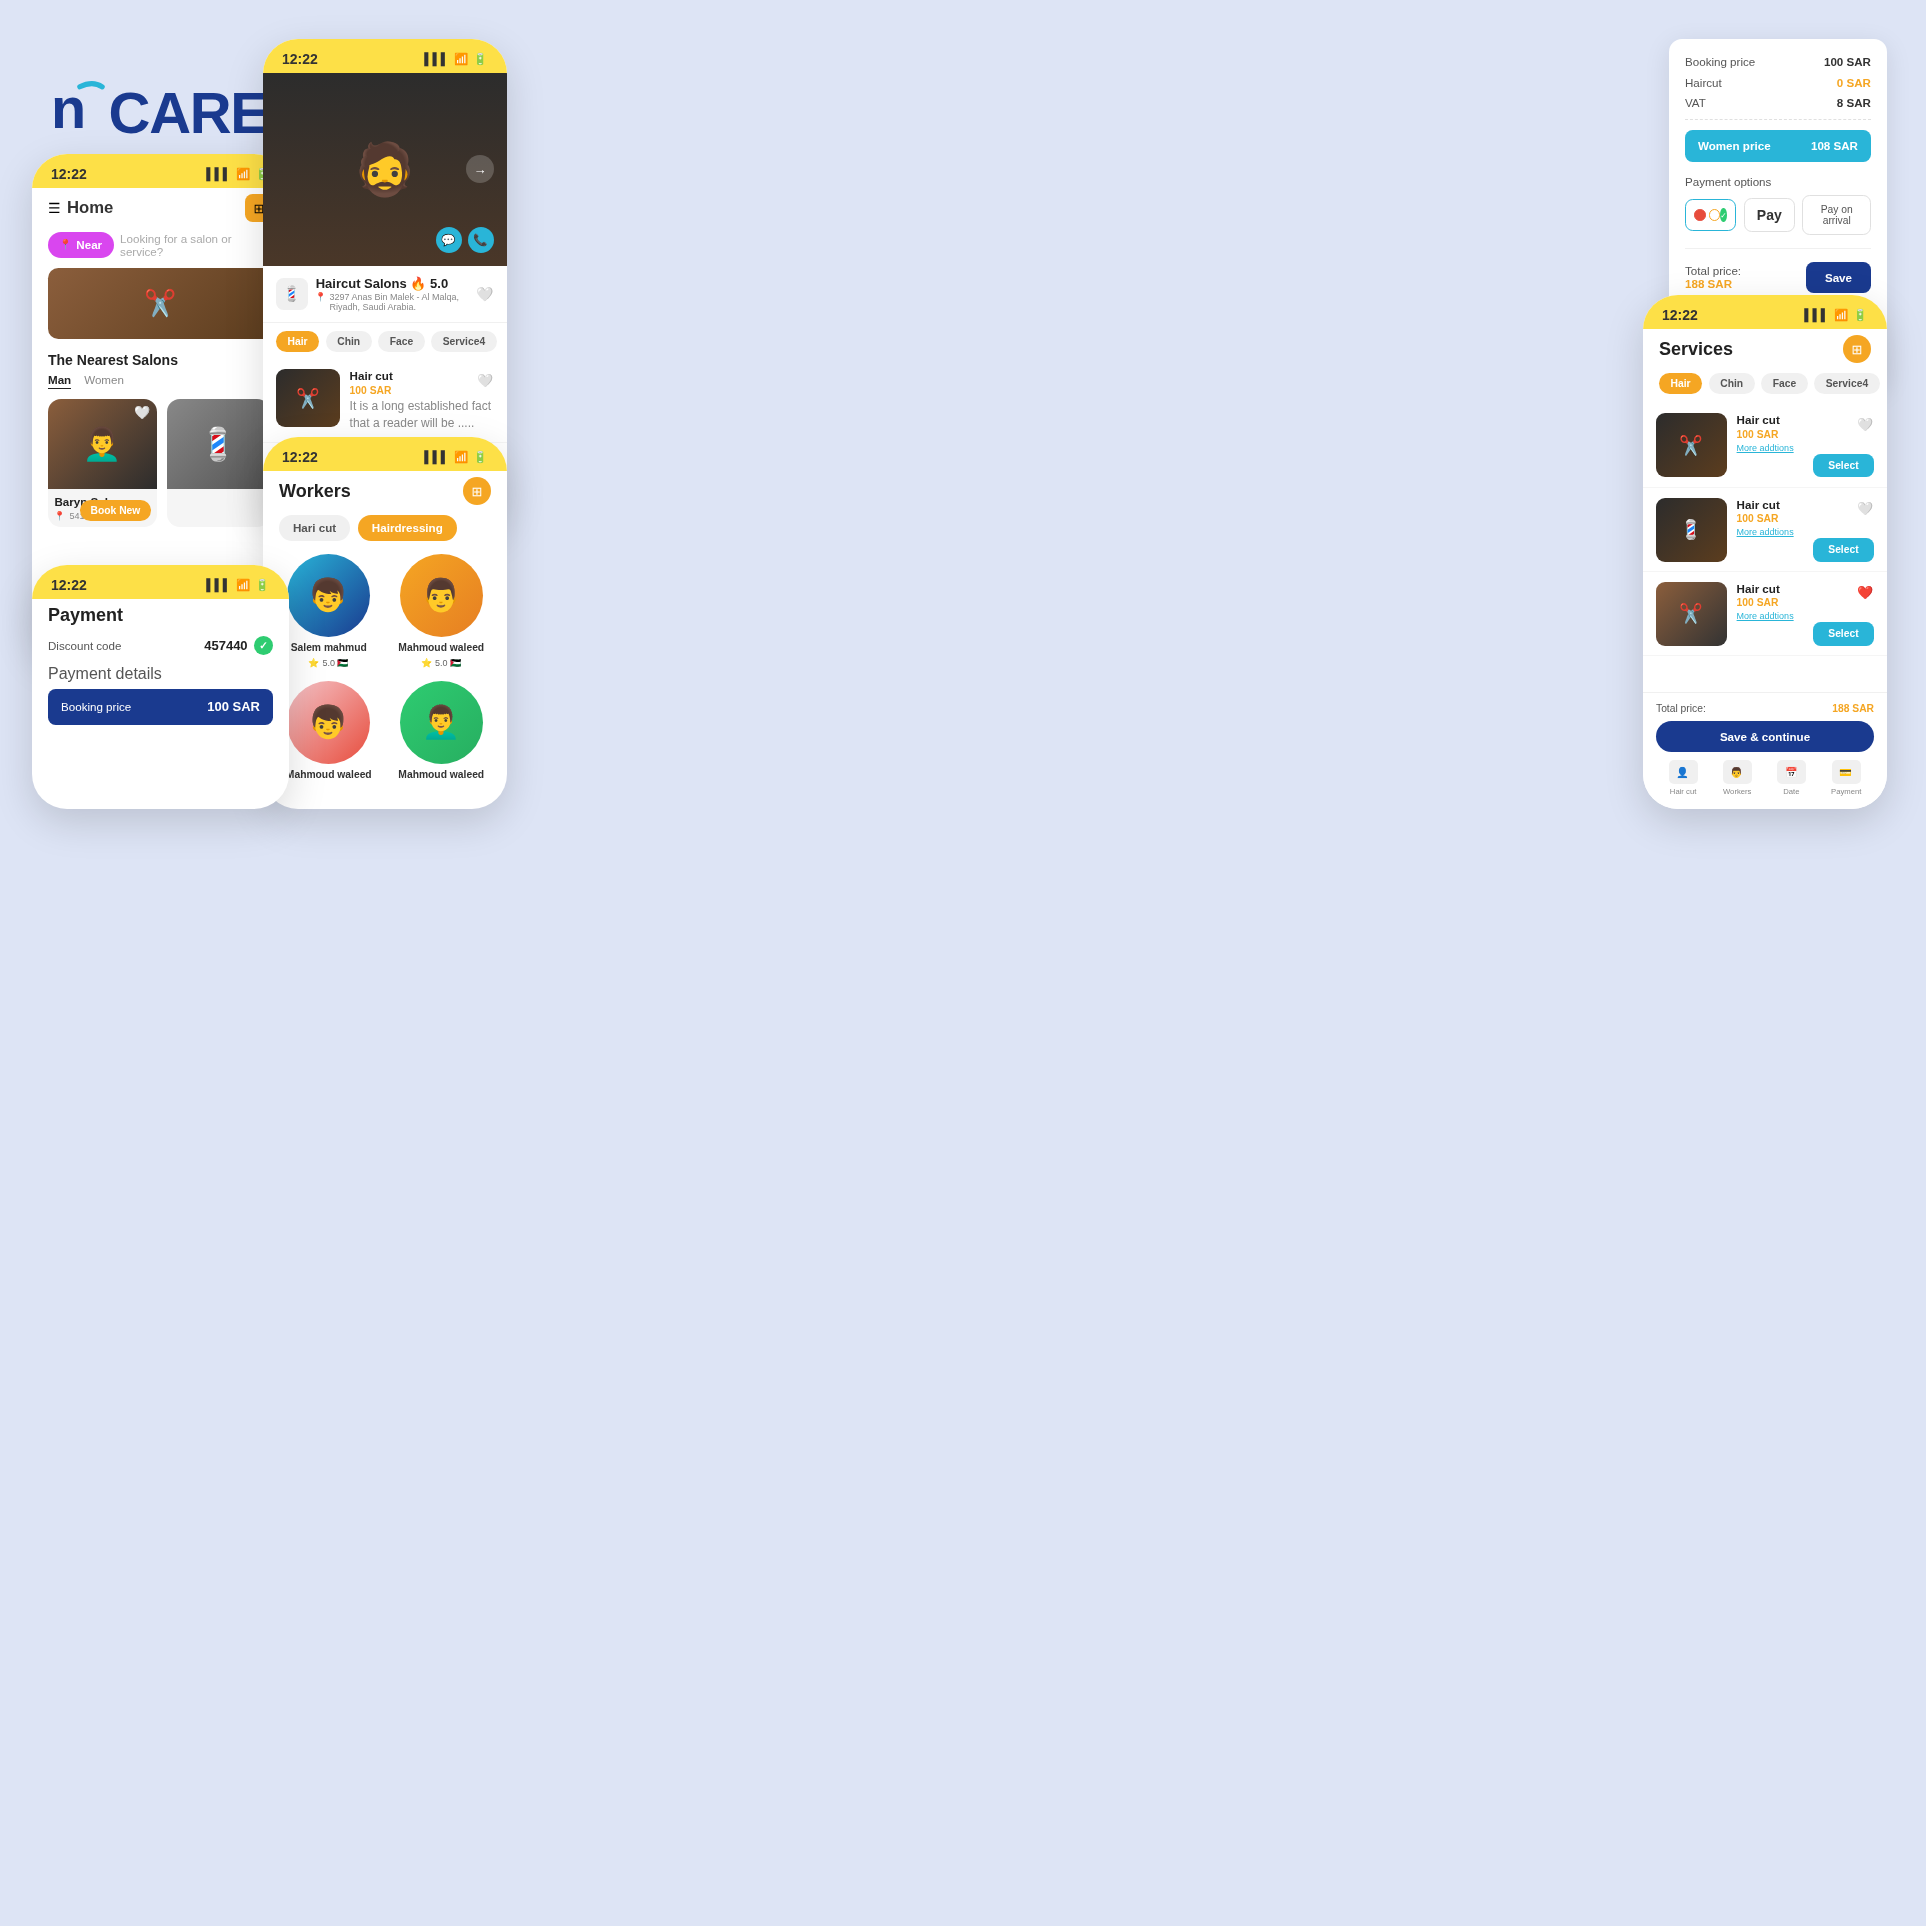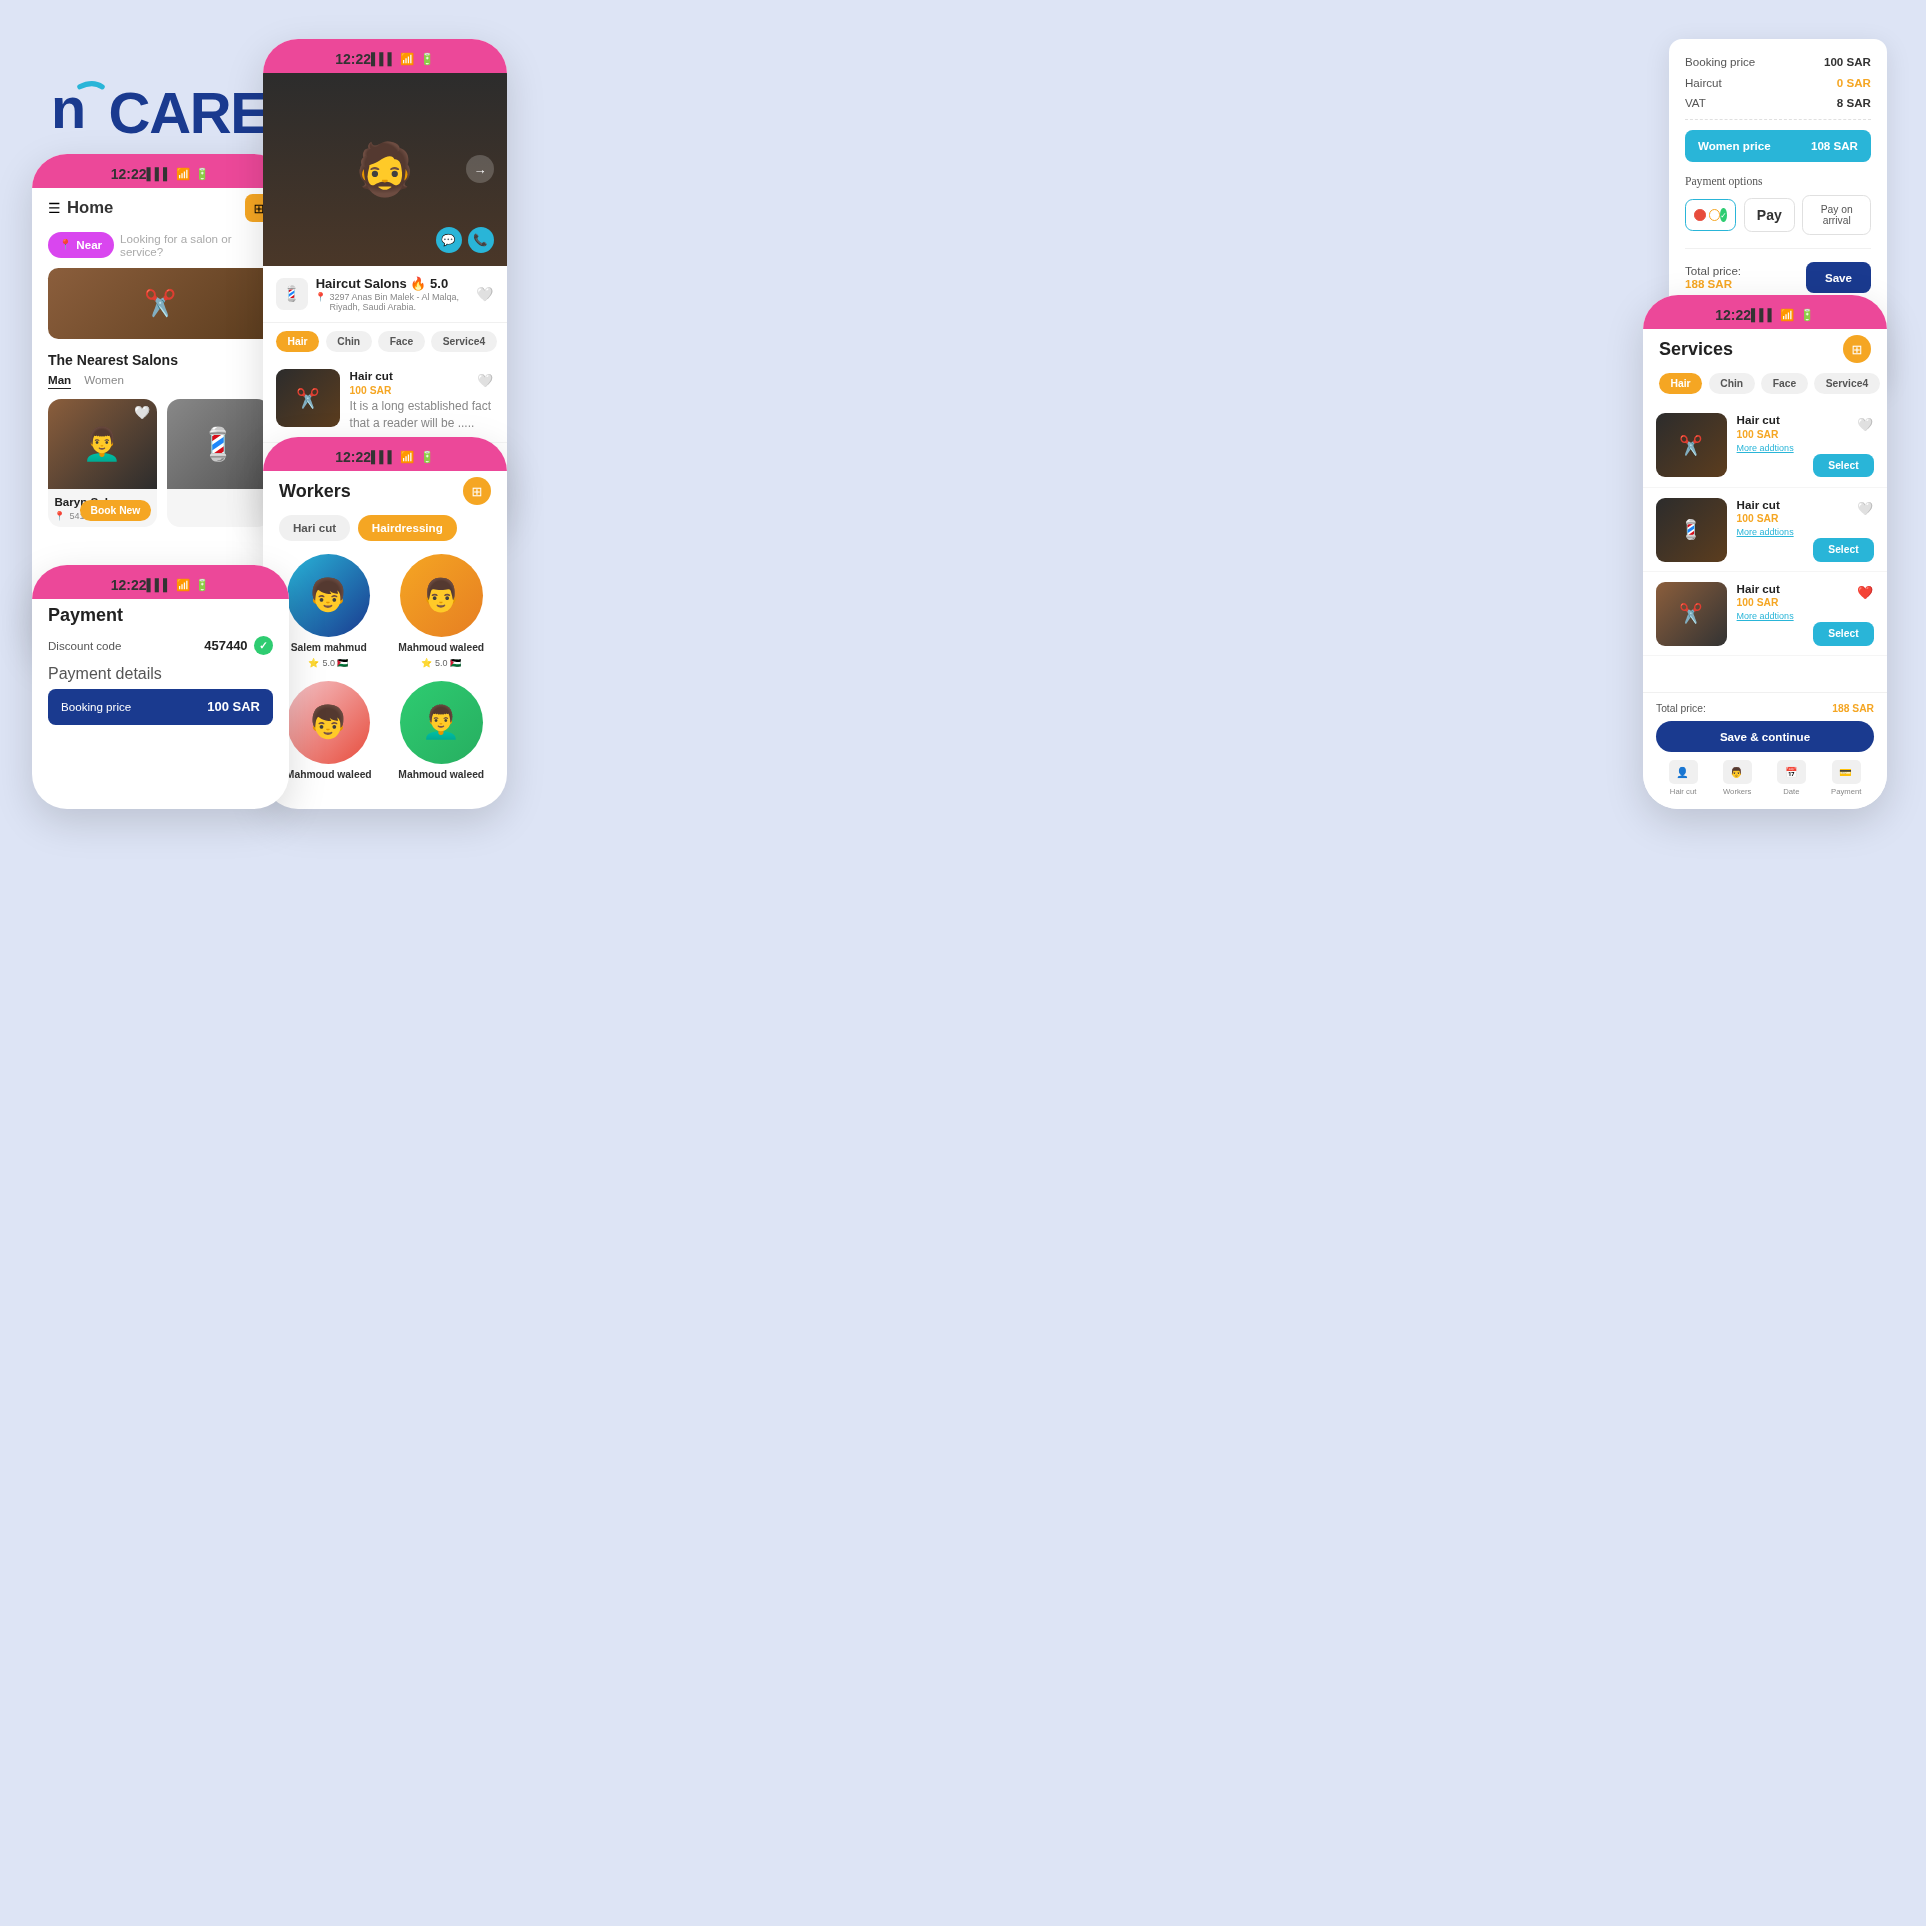--- a/index.html
+++ b/index.html
@@ -30,24 +30,24 @@
     
     .phone {
       position: absolute;
       background: #fff;
       border-radius: 35px;
       box-shadow: 0 13px 39px rgba(0,0,0,0.15);
       overflow: hidden;
     }
     .phone-notch-bar {
       display: flex;
-      justify-content: center;
+      justify-content: space-between;
       align-items: center;
       padding: 11.6px 19px 6.4px;
-      background: #ec4899;
+      background: #fde047;
     }
     .phone-time {
       font-size: 14px;
       font-weight: 700;
       color: #333;
     }
     .phone-icons {
       display: flex;
       gap: 5.1px;
       align-items: center;
@@ -570,21 +570,20 @@
       justify-content: space-between;
       align-items: center;
       font-size: 11.6px;
       font-weight: 700;
       margin-bottom: 13px;
     }
     .bp-payment-label {
       font-size: 11.6px;
       color: #555;
       margin-bottom: 7.7px;
-      font-family: Liberation Serif, serif;
     }
     .bp-payment-options {
       display: flex;
       gap: 7.7px;
       align-items: center;
       margin-bottom: 13px;
     }
     .pay-option {
       border: 1.3px solid #e0e0e0;
       border-radius: 7.7px;

